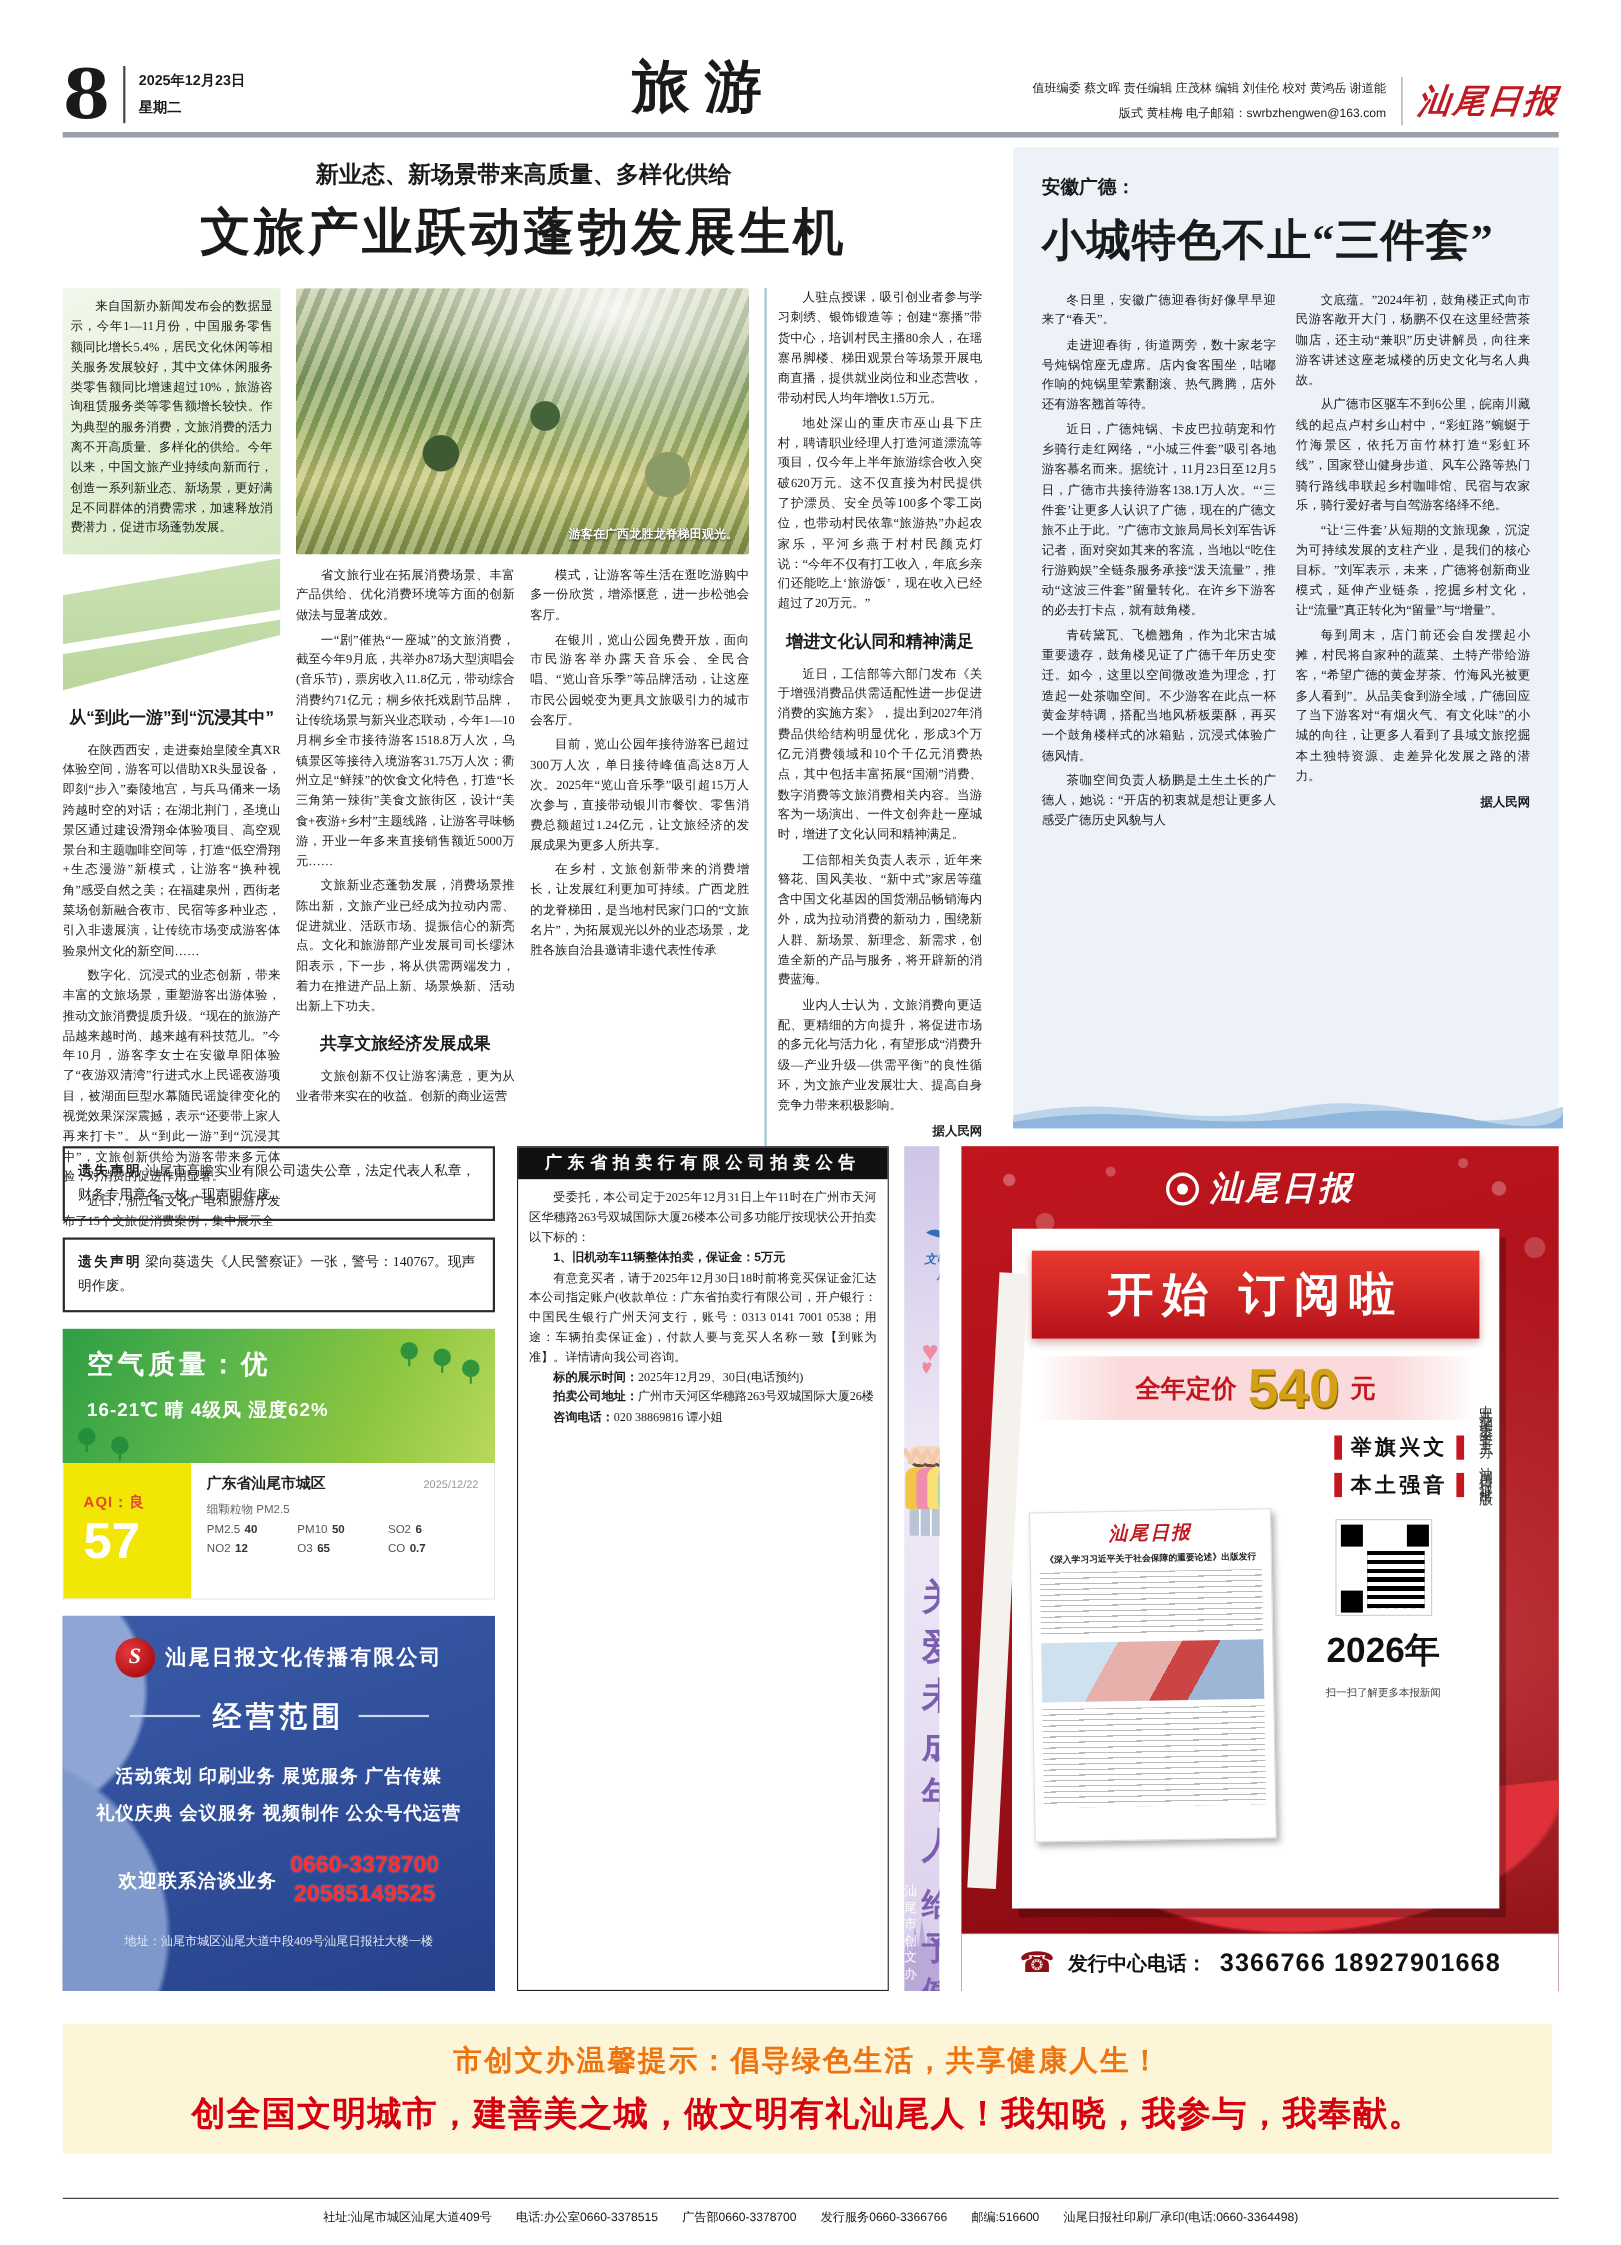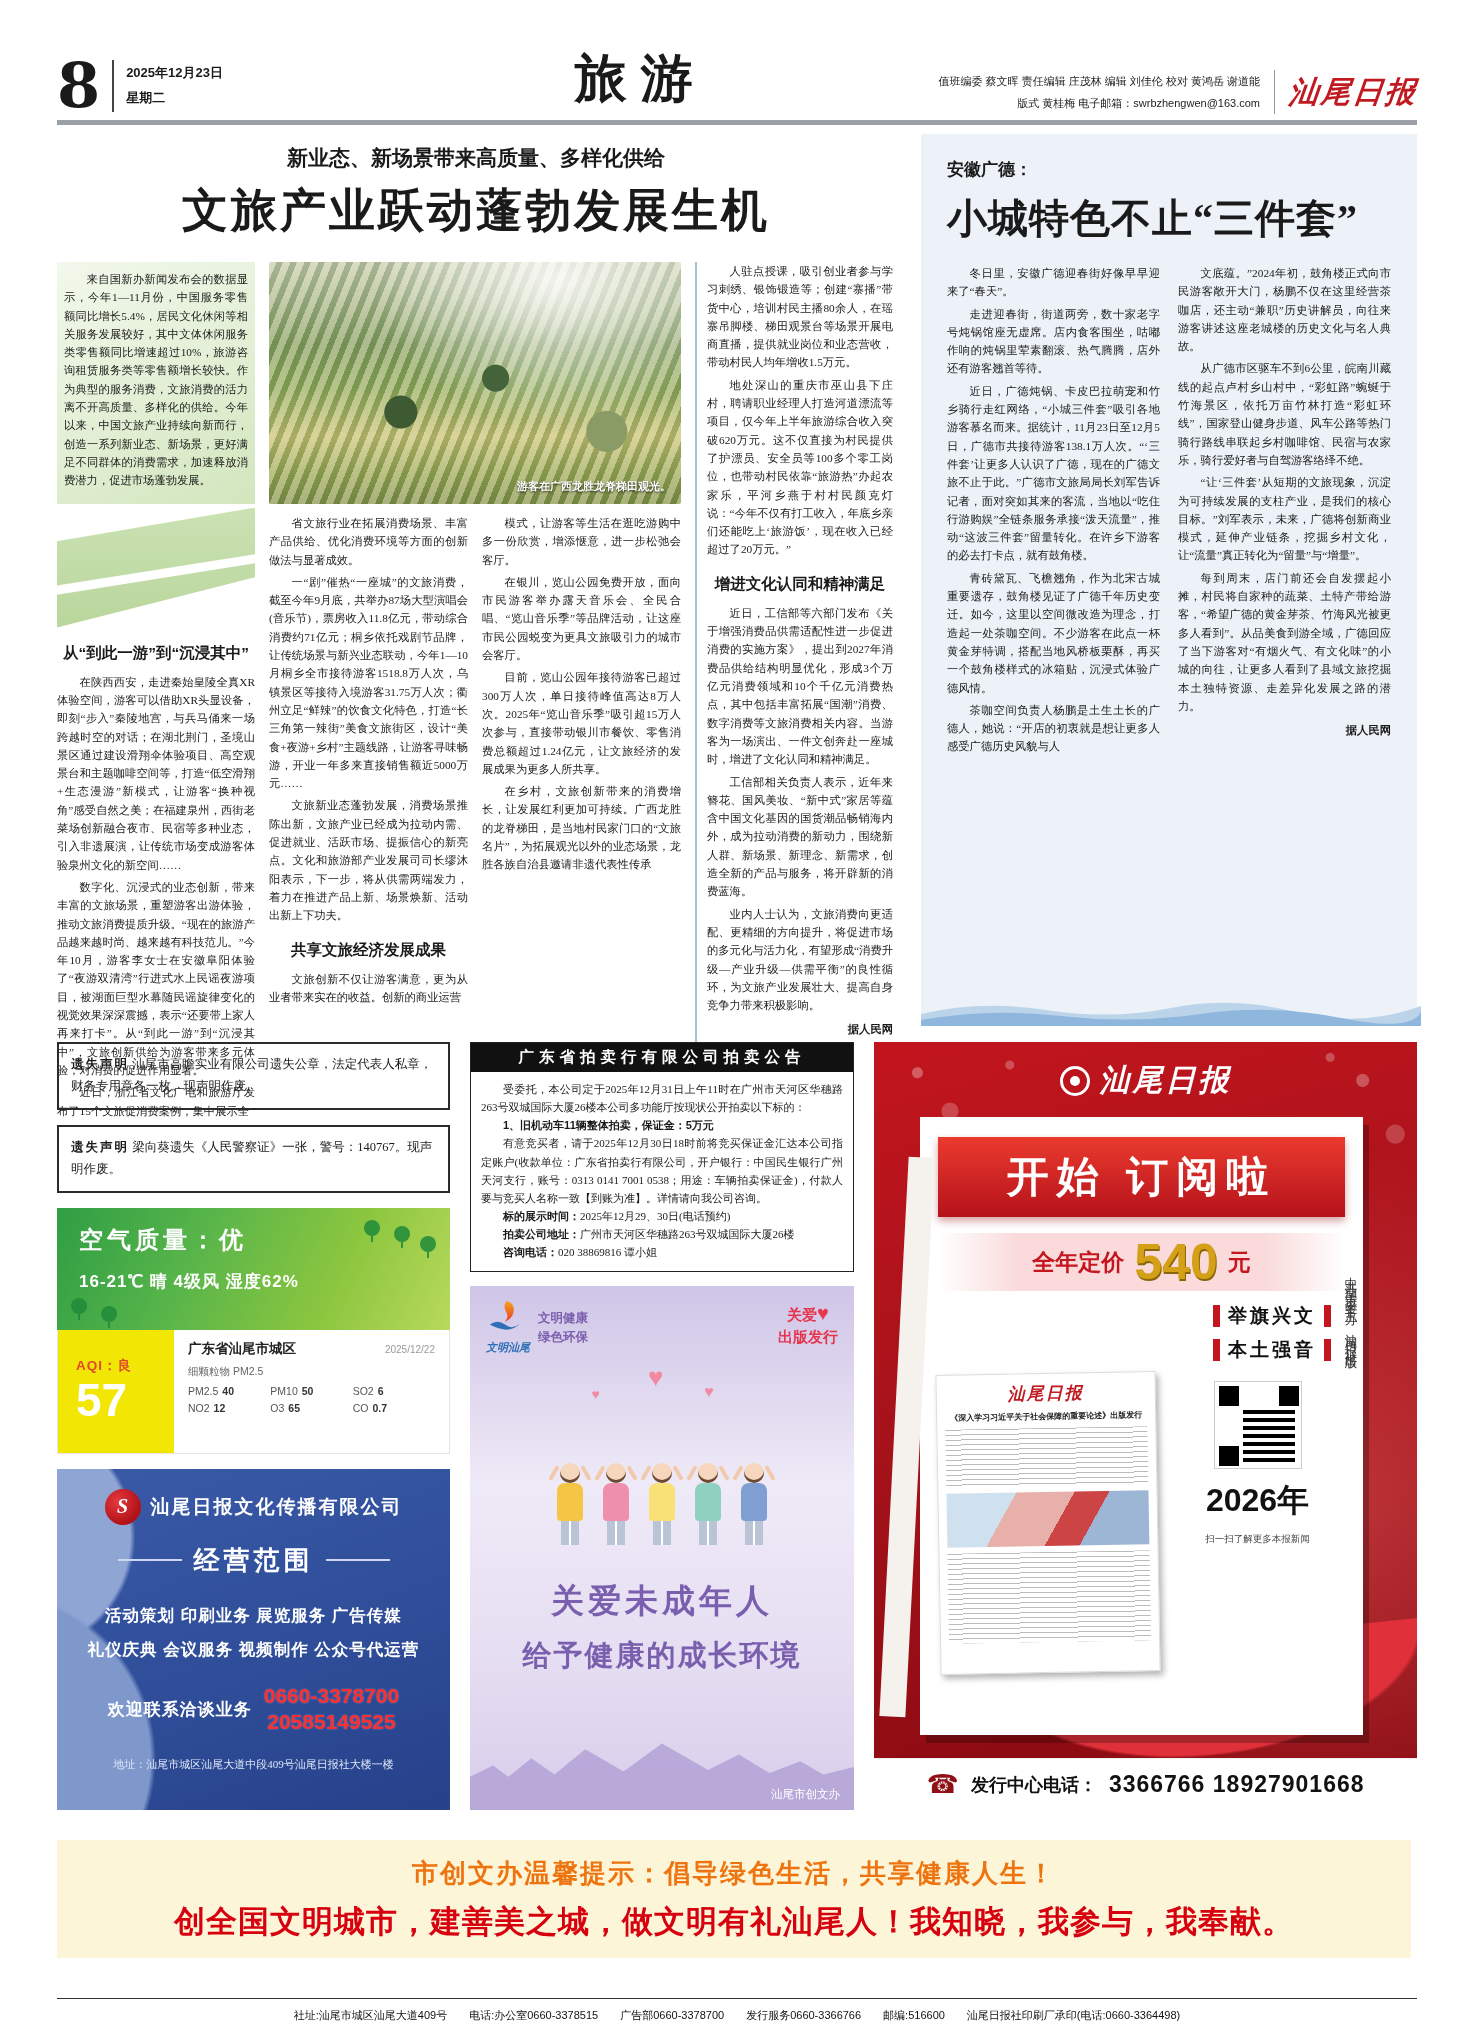--- a/index.html
+++ b/index.html
@@ -92,21 +92,21 @@
   .co-name { font-size:19px; font-weight:bold; letter-spacing:2px; font-family:"Liberation Sans",sans-serif; }
   .co-scope { display:flex; align-items:center; justify-content:center; gap:12px; margin:18px 0 20px; }
   .co-scope .line { height:2px; width:64px; background:#cdd8ef; }
   .co-scope-title { font-size:26px; font-weight:900; letter-spacing:4px; font-family:"Liberation Sans",sans-serif; }
   .co-services { font-size:16.5px; font-weight:900; line-height:2.1; font-family:"Liberation Sans",sans-serif; letter-spacing:1px; }
   .co-contact-row { display:flex; align-items:center; justify-content:center; gap:12px; margin-top:16px; }
   .co-welcome { font-size:17px; font-weight:bold; letter-spacing:1px; }
   .co-phones { color:#ff2e2e; font-size:21px; font-weight:900; line-height:1.25; font-family:"Liberation Sans",sans-serif; text-shadow:0 0 2px rgba(255,255,255,.35); }
   .co-address { margin-top:22px; font-size:11px; color:#dfe7f7; }
 
-  .b-mid { width:384px; display:flex; flex-direction:column; gap:14px; }
+  .b-mid { width:384px; display:flex; flex-direction:row; gap:14px; }
   .auction { border:1.5px solid #222; background:#fff; }
   .auction-title { background:#111; color:#fff; text-align:center; font-size:15.5px; font-weight:bold; letter-spacing:5px; padding:4px 0; font-family:"Liberation Sans",sans-serif; }
   .auction-body { padding:8px 10px 10px; font-size:11px; line-height:1.65; text-align:justify; }
   .auction-body p { text-indent:2em; }
   .auction-body b { font-family:"Liberation Sans",sans-serif; }
 
   .poster { flex:1; position:relative; overflow:hidden; padding:14px 16px;
     background:linear-gradient(180deg,#cfc5e7 0%,#efeaf7 38%,#e6def2 70%,#d8cdeb 100%); }
   .poster-toprow { display:flex; justify-content:space-between; align-items:flex-start; }
   .civ-logo { display:flex; align-items:center; gap:8px; }

